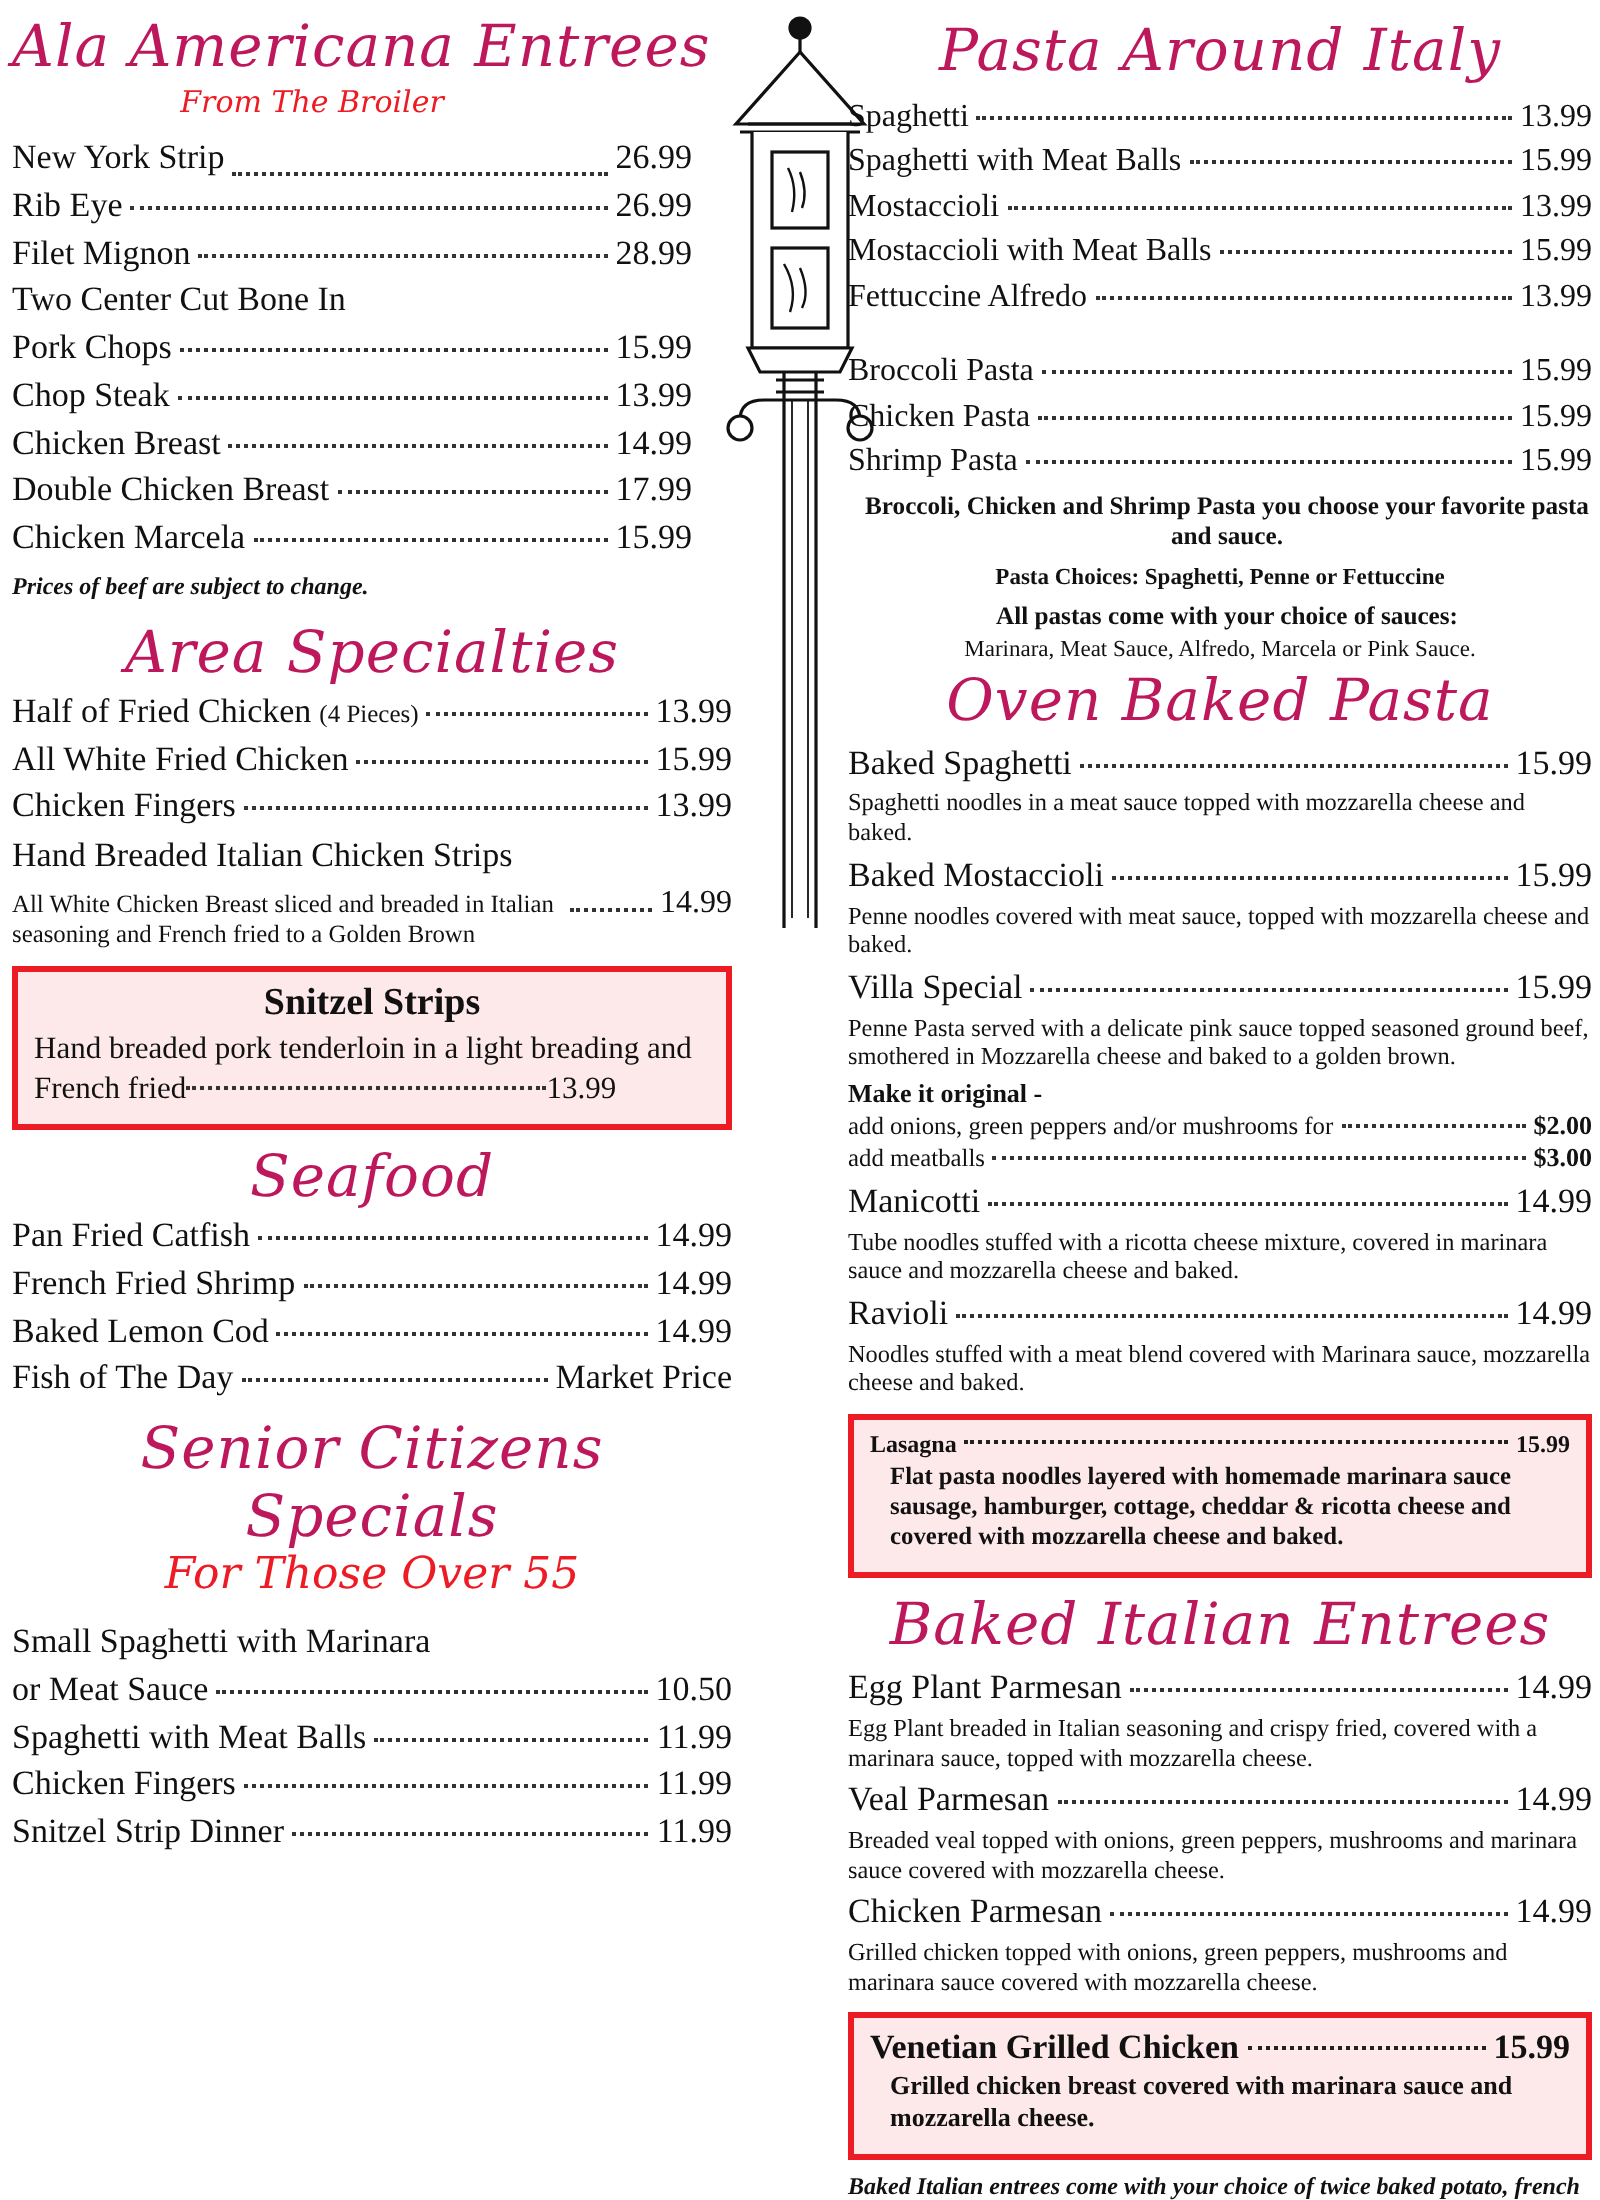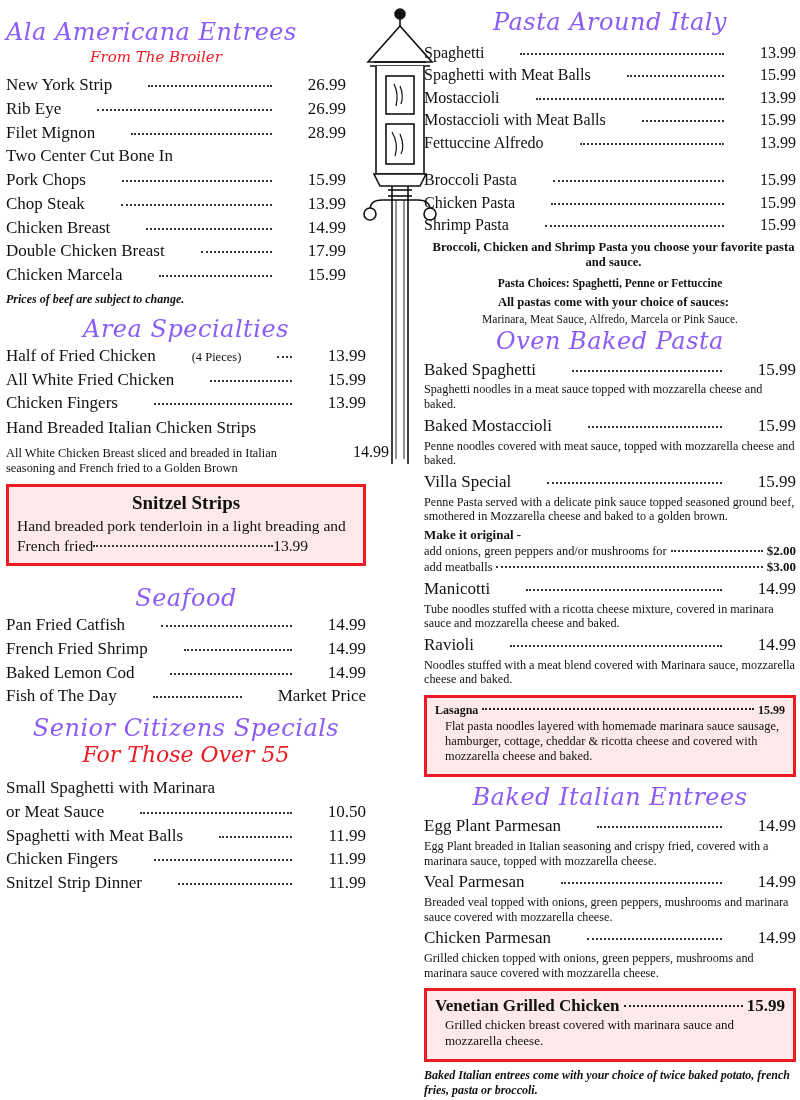--- a/index.html
+++ b/index.html
@@ -30,24 +30,24 @@
   }
   .col-right {
     left: 424px;
     width: 372px;
   }
 
   
   .section-title {
     font-family: "DejaVu Serif", serif;
     font-style: italic;
-    color: #8b5cf6;
-    font-size: 24px;
+    color: #be185d;
+    font-size: 29px;
     text-align: center;
-    margin: 18px 0 2px 0;
+    margin: 6px 0 2px 0;
     letter-spacing: 0.5px;
     font-weight: 400;
   }
   .section-title.left-align {
     text-align: left;
   }
   .section-sub {
     font-family: "DejaVu Serif", serif;
     font-style: italic;
     color: #ed1c24;
@@ -62,21 +62,20 @@
   }
 
   
   .row {
     display: flex;
     align-items: baseline;
     font-size: 17px;
     line-height: 1.34;
     margin: 1px 0;
     white-space: nowrap;
-    gap: 32px;
   }
   .row .nm {
     flex: 0 0 auto;
   }
   .row .qual {
     font-size: 12.5px;
     padding-left: 4px;
   }
   .row .dots {
     flex: 1 1 auto;
@@ -178,20 +177,21 @@
     margin: 0 4px;
     position: relative;
     top: -4px;
     border-bottom: 2.5px dotted #222;
     height: 0;
   }
   .hilite .desc {
     font-size: 12.4px;
     line-height: 1.22;
     margin-top: 1px;
+    font-weight: bold;
   }
   .hilite .inline-dots {
     display: inline-block;
     width: 180px;
     border-bottom: 2px dotted #333;
     position: relative;
     top: -4px;
   }
   .spacer-14 { height: 14px; }
 
@@ -245,21 +245,21 @@
       </g>
     </svg>
   </div>
 
   <div class="col col-left">
 
     <div>
       <div class="section-title left-align">Ala Americana Entrees</div>
       <div class="section-sub" style="text-align:center; width:300px;">From The Broiler</div>
 
-      <div class="row" style="width:340px;">
+      <div class="row" style="width:340px;align-items:flex-end;">
         <span class="nm">New York Strip</span>
         <span class="dots"></span>
         <span class="pr">26.99</span>
       </div>
       <div class="row" style="width:340px;">
         <span class="nm">Rib Eye</span>
         <span class="dots"></span>
         <span class="pr">26.99</span>
       </div>
       <div class="row" style="width:340px;">

